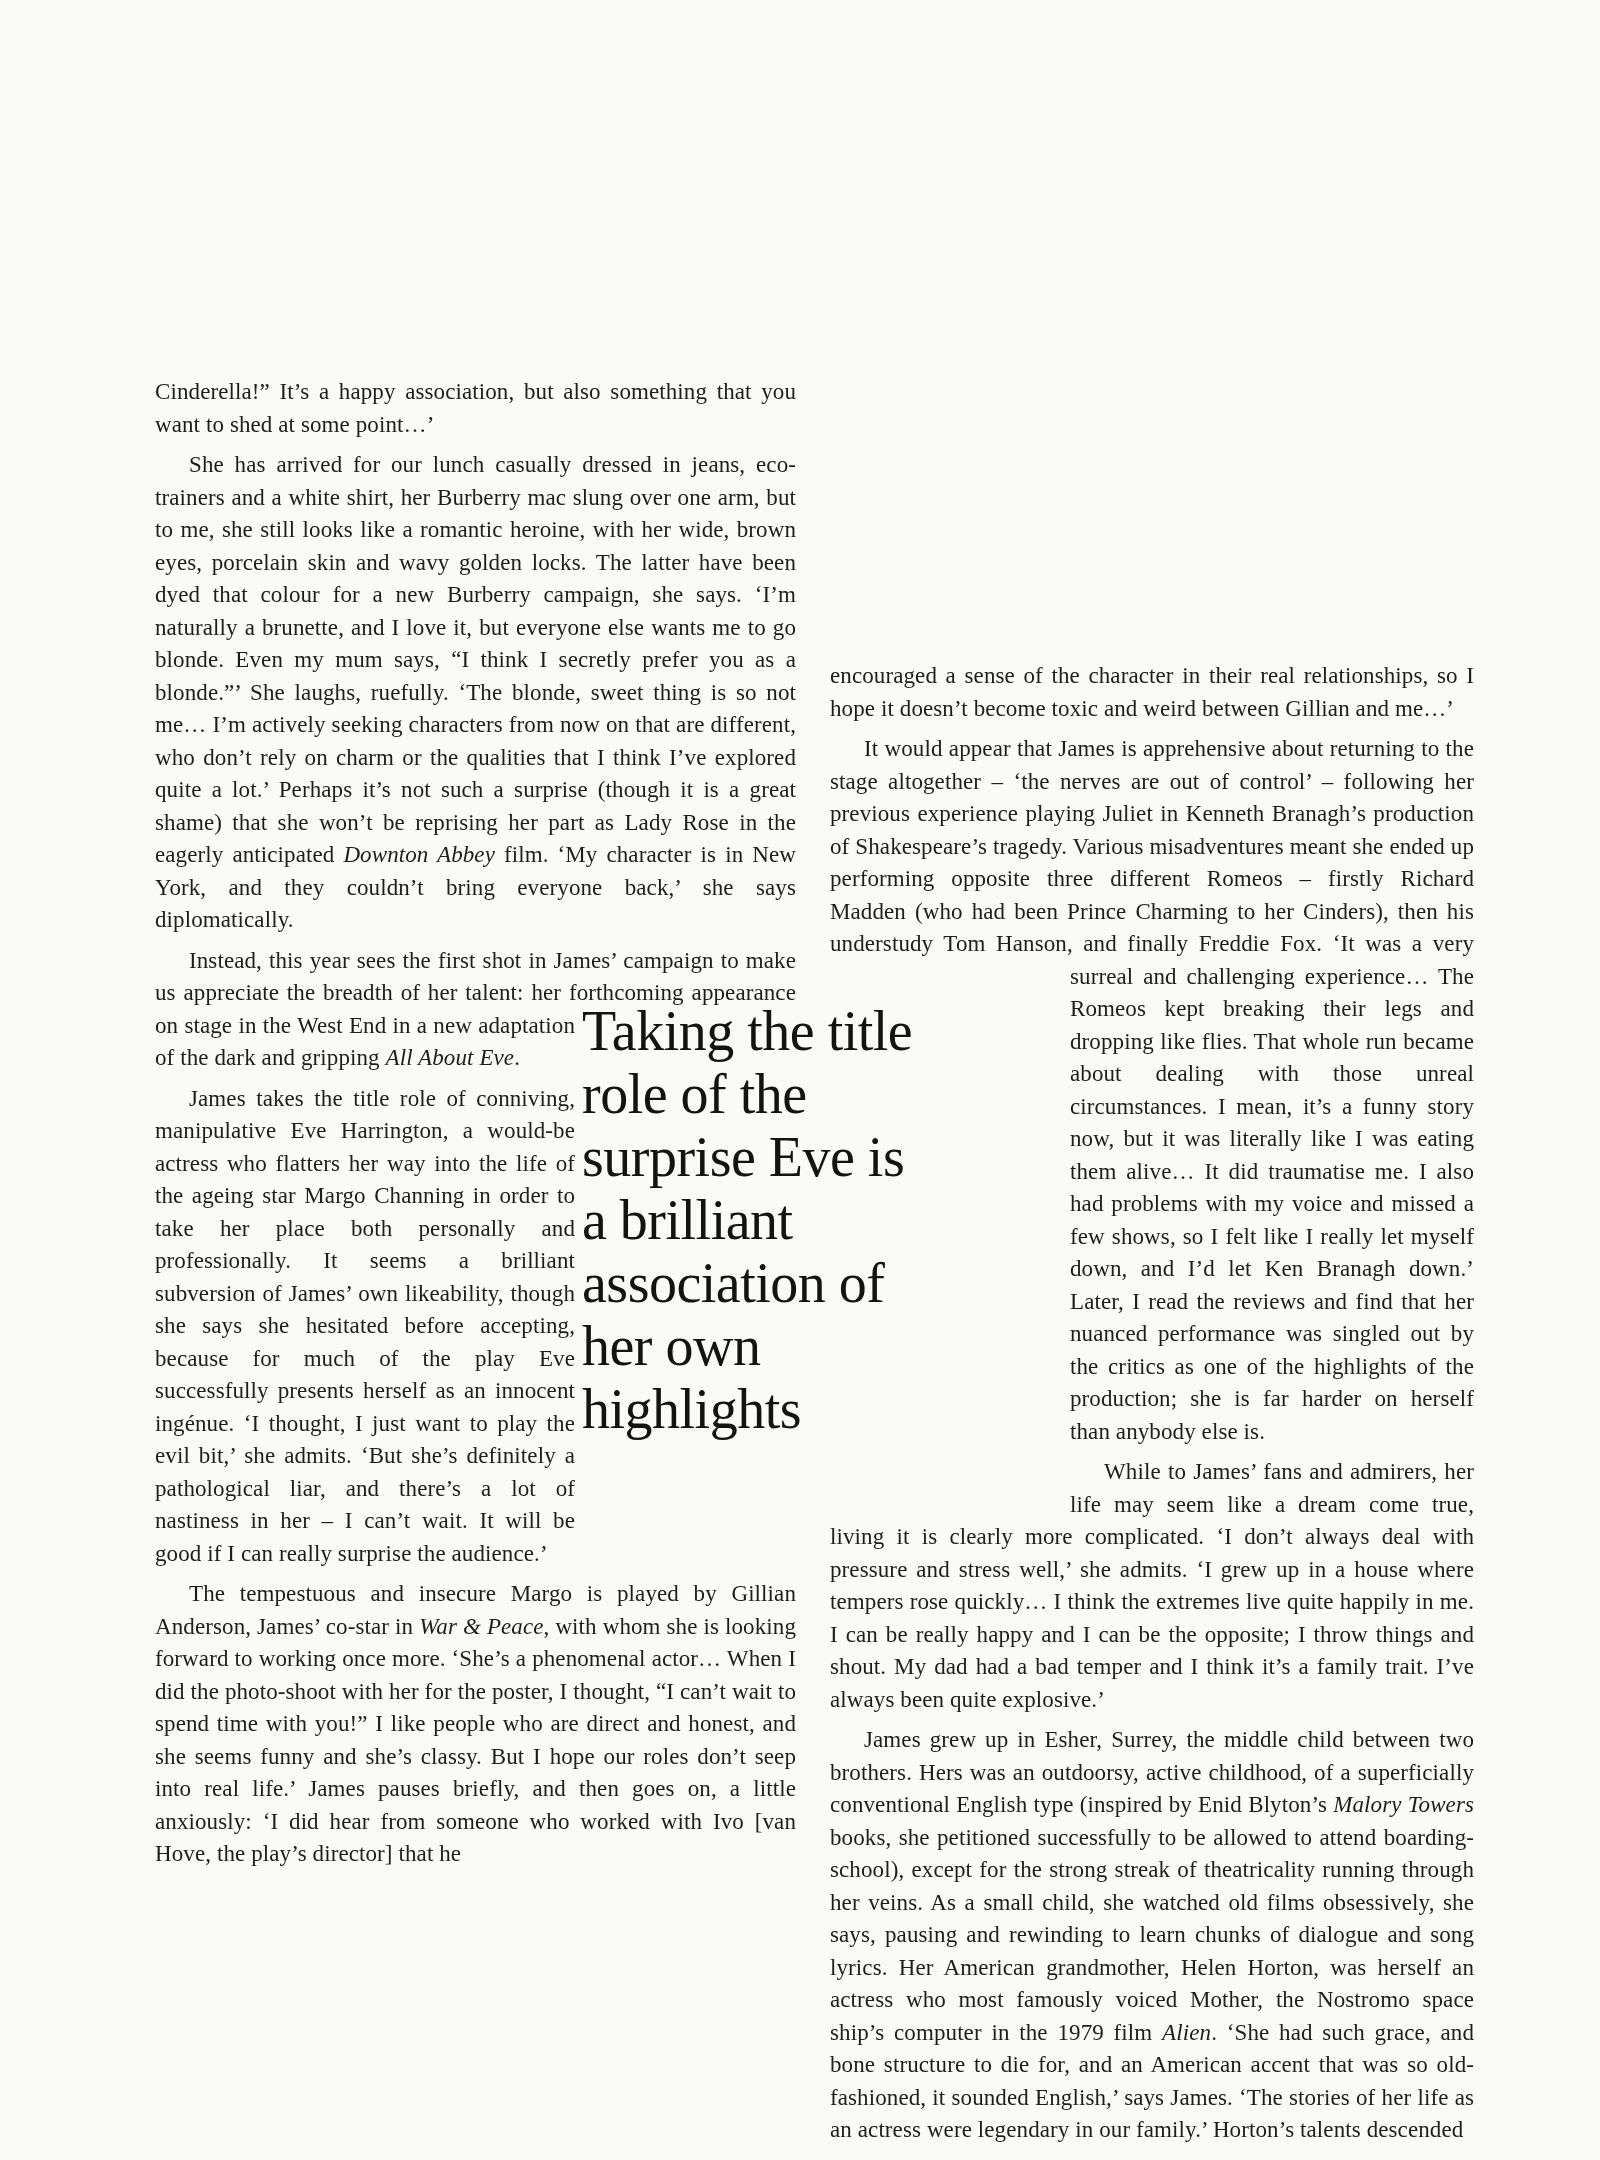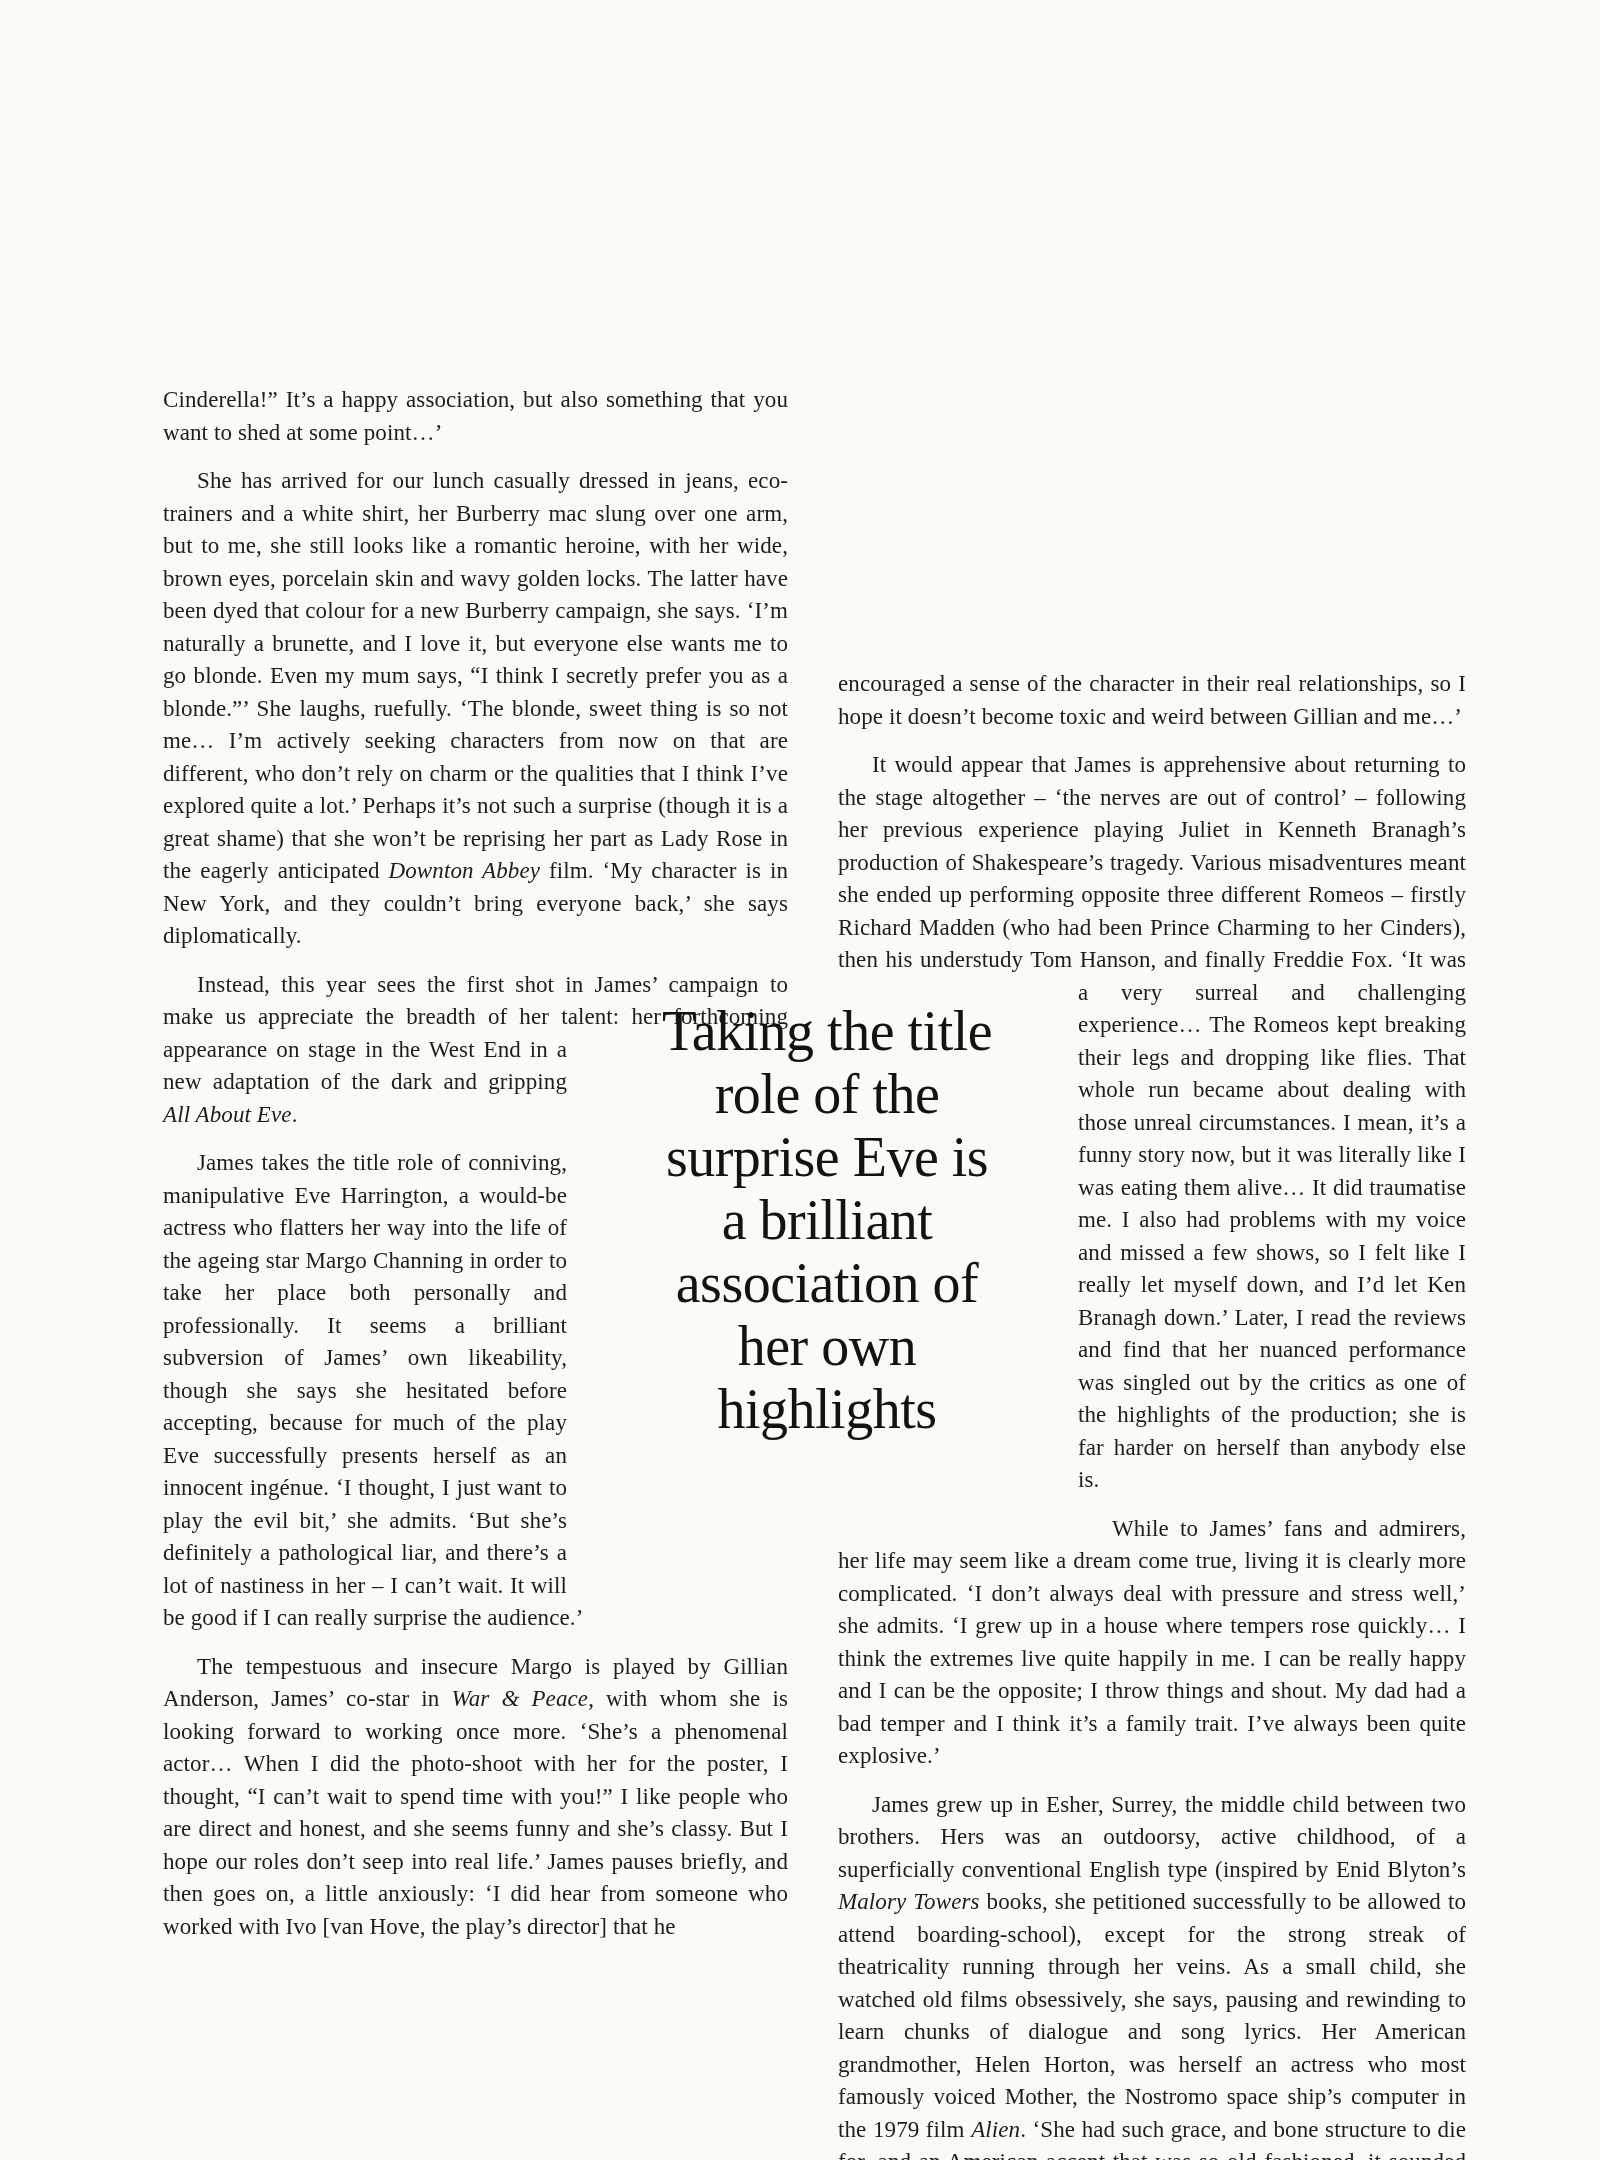--- a/index.html
+++ b/index.html
@@ -18,33 +18,32 @@
   }
   .column {
     position: absolute;
     text-align: justify;
     font-size: 23px;
     line-height: 32.5px;
     letter-spacing: 0.1px;
   }
   .column-left  { left: 147px; top: 368px;  width: 657px; }
   .column-right { left: 822px; top: 652px;  width: 660px; }
-  p.body-p { margin: 16px; padding: 0; }
+  p.body-p { margin: 8px; padding: 0; }
   p.body-p.indent { text-indent: 34px; }
   .it { font-style: italic; }
   
   .cutout { display: block; }
   .cutout-right { float: right; width: 221px; height: 555px; }
   .cutout-left  { float: left;  width: 240px; height: 545px; }
   .pull-quote {
     position: absolute;
     left: 582px;
     top: 1000px;
     width: 490px;
-    text-align: center;
     font-family: "Liberation Serif", serif;
     font-weight: normal;
     font-size: 56px;
     line-height: 63px;
     letter-spacing: -0.5px;
     color: #131312;
   }
   .pull-quote .pq-line { white-space: nowrap; }
 </style>
 </head>

